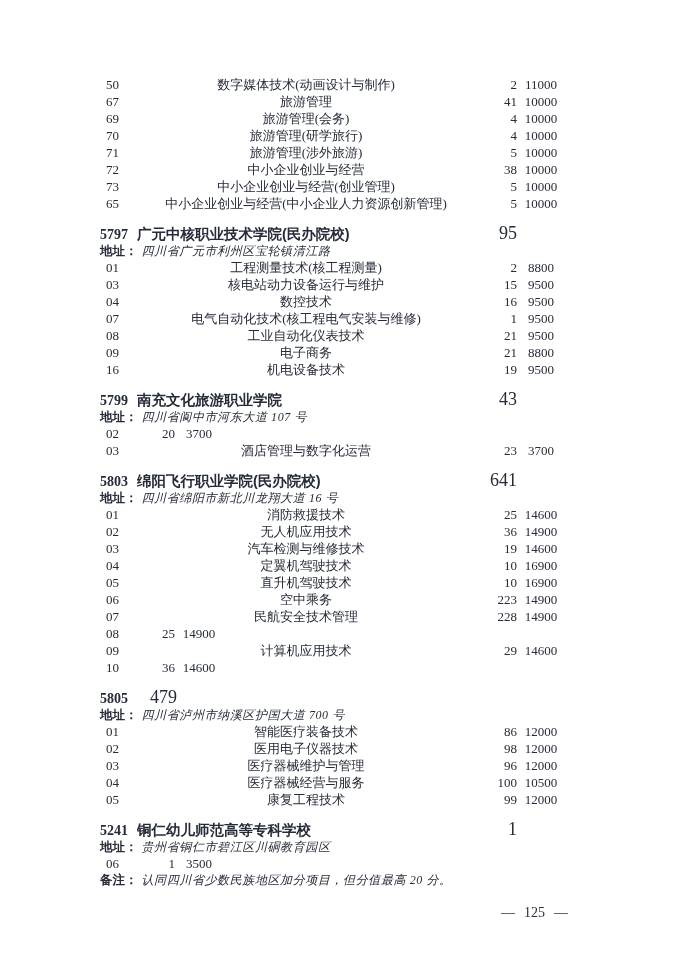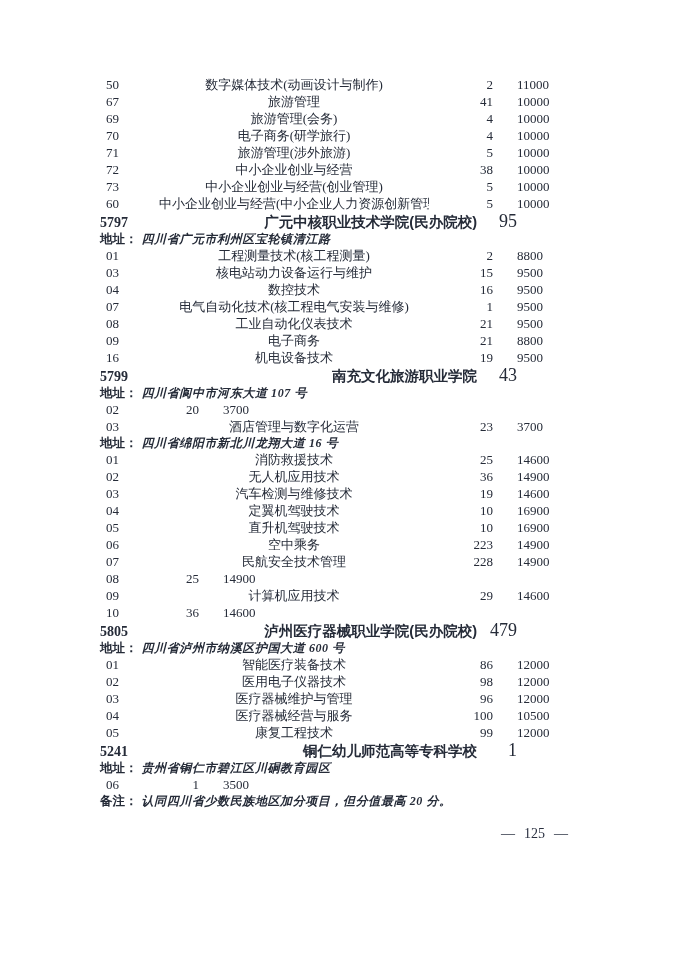--- a/index.html
+++ b/index.html
@@ -7,61 +7,59 @@
   .page {
     position:relative;
     width:680px; height:961px;
     background:#ffffff;
     color:#252b38;
     padding:76px 115px 0 100px;
     font-family:"Liberation Serif", serif;
     overflow:hidden;
   }
   .section { }
-  .section.has-header { }
+  .section.has-header { margin-top:12px; }
   .sec-header {
     display:flex; align-items:baseline;
     height:19px; line-height:19px;
     font-family:"Liberation Sans", sans-serif;
     font-weight:bold; font-size:14.5px;
     white-space:nowrap;
   }
   .sec-code { font-family:"Liberation Serif", serif; font-weight:bold; margin-right:9px; font-size:14px; }
-  .sec-name { flex:1; overflow:hidden;text-align:right; }
+  .sec-name { flex:1; overflow:hidden; }
   .sec-total { width:40px; text-align:right; font-family:"Liberation Serif", serif; font-size:18px; font-weight:normal; }
   .sec-fee-spacer { width:48px; }
   .addr-line, .note-line {
     display:flex; align-items:baseline;
     height:16px; line-height:16px;
     font-size:12px;
     white-space:nowrap;
   }
   .addr-label, .note-label {
     font-family:Liberation Mono, monospace;
     font-weight:bold; font-size:12.5px;
     font-style:normal;
     margin-right:4px;
   }
   .addr-text, .note-text {
     font-style:italic;
     letter-spacing:0.6px;
-    font-weight:bold;
   }
   .course-row {
     display:flex; align-items:baseline;
     height:17px; line-height:17px;
     font-size:13px;
     padding-left:6px;
     white-space:nowrap;
-    gap:24px;
   }
   .course-code { width:20px; margin-right:9px; text-align:left; }
   .course-name { flex:1; overflow:hidden;text-align:center; }
   .course-count { width:40px; text-align:right; }
-  .course-fee  { width:48px; text-align:left; }
+  .course-fee  { width:48px; text-align:center; }
   .page-footer {
     display:flex; justify-content:flex-end; align-items:baseline;
     margin-top:16px; margin-right:-12px;
     font-size:14px; line-height:18px;
     color:#2a3040;
   }
   .page-footer span { display:inline-block; }
   .footer-dash { margin:0 9px; letter-spacing:0; }
 </style>
 </head>
@@ -89,21 +87,21 @@
 
     <div class="course-row">
       <span class="course-code">69</span>
       <span class="course-name">旅游管理(会务)</span>
       <span class="course-count">4</span>
       <span class="course-fee">10000</span>
     </div>
 
     <div class="course-row">
       <span class="course-code">70</span>
-      <span class="course-name">电子商务(研学旅行)</span>
+      <span class="course-name">旅游管理(研学旅行)</span>
       <span class="course-count">4</span>
       <span class="course-fee">10000</span>
     </div>
 
     <div class="course-row">
       <span class="course-code">71</span>
       <span class="course-name">旅游管理(涉外旅游)</span>
       <span class="course-count">5</span>
       <span class="course-fee">10000</span>
     </div>
@@ -116,21 +114,21 @@
     </div>
 
     <div class="course-row">
       <span class="course-code">73</span>
       <span class="course-name">中小企业创业与经营(创业管理)</span>
       <span class="course-count">5</span>
       <span class="course-fee">10000</span>
     </div>
 
     <div class="course-row">
-      <span class="course-code">60</span>
+      <span class="course-code">65</span>
       <span class="course-name">中小企业创业与经营(中小企业人力资源创新管理)</span>
       <span class="course-count">5</span>
       <span class="course-fee">10000</span>
     </div>
   </div>
 
     </div>
 
     <div class="section has-header">
       <div class="sec-header">
@@ -218,20 +216,26 @@
       <span class="course-code">03</span>
       <span class="course-name">酒店管理与数字化运营</span>
       <span class="course-count">23</span>
       <span class="course-fee">3700</span>
     </div>
   </div>
 
     </div>
 
     <div class="section has-header">
+      <div class="sec-header">
+        <span class="sec-code">5803</span>
+        <span class="sec-name">绵阳飞行职业学院(民办院校)</span>
+        <span class="sec-total">641</span>
+        <span class="sec-fee-spacer"></span>
+      </div>
       <div class="addr-line">
         <span class="addr-label">地址：</span>
         <span class="addr-text">四川省绵阳市新北川龙翔大道 16 号</span>
       </div>
       <div class="rows">
     <div class="course-row">
       <span class="course-code">01</span>
       <span class="course-name">消防救援技术</span>
       <span class="course-count">25</span>
       <span class="course-fee">14600</span>
@@ -297,27 +301,26 @@
       <span class="course-count">36</span>
       <span class="course-fee">14600</span>
     </div>
   </div>
 
     </div>
 
     <div class="section has-header">
       <div class="sec-header">
         <span class="sec-code">5805</span>
-        <span class="sec-name">泸州医疗器械职业学院(民办院校)</span>
         <span class="sec-total">479</span>
         <span class="sec-fee-spacer"></span>
       </div>
       <div class="addr-line">
         <span class="addr-label">地址：</span>
-        <span class="addr-text">四川省泸州市纳溪区护国大道 600 号</span>
+        <span class="addr-text">四川省泸州市纳溪区护国大道 700 号</span>
       </div>
       <div class="rows">
     <div class="course-row">
       <span class="course-code">01</span>
       <span class="course-name">智能医疗装备技术</span>
       <span class="course-count">86</span>
       <span class="course-fee">12000</span>
     </div>
 
     <div class="course-row">

